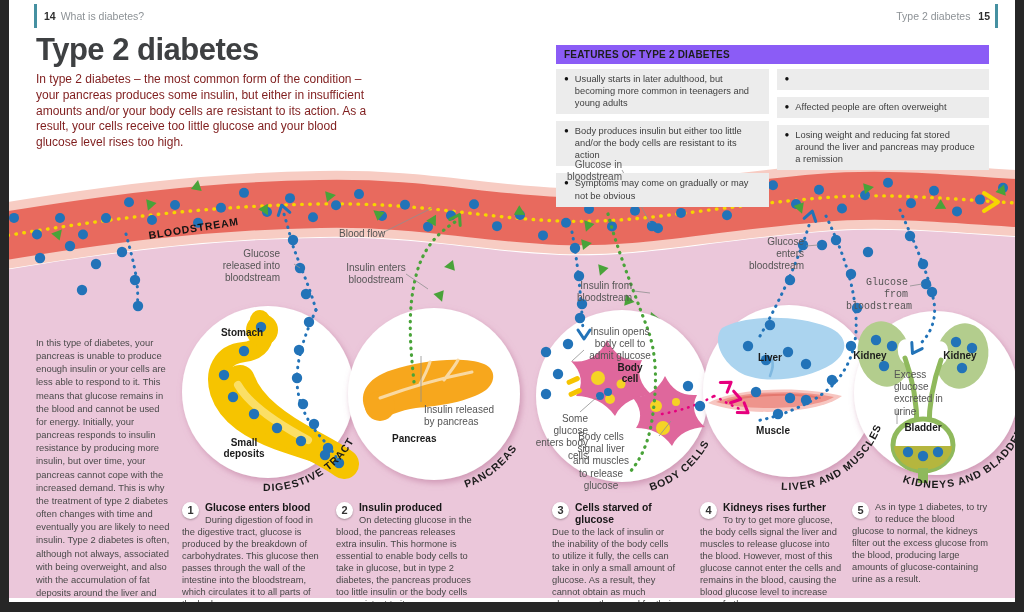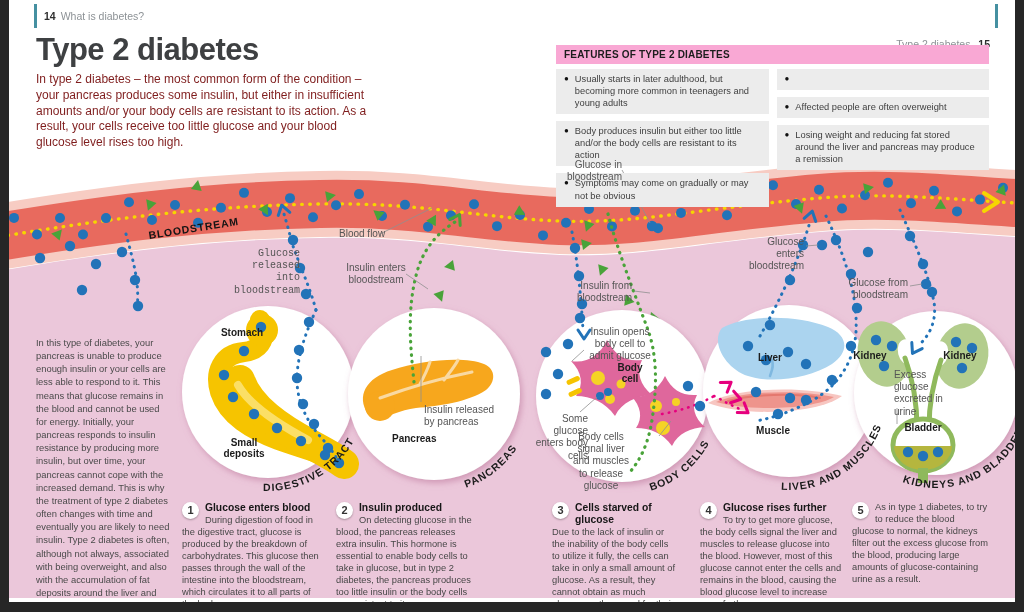--- a/index.html
+++ b/index.html
@@ -8,21 +8,21 @@
   .abs{position:absolute;}
   
   .hdr{font-size:10.5px;color:#8d9296;}
   .hdr b{color:#2e2e2e;margin-right:5px;}
   .hdr-bar{width:3px;height:24px;background:#4590a1;}
   
   .page-title{font-size:31px;font-weight:bold;color:#3e4042;letter-spacing:-0.5px;}
   .intro{font-size:12px;line-height:1.32;color:#7f1d1d;width:336px;}
   
   .fbox{left:556px;top:45px;width:433px;}
-  .fbox-hd{background:#f9a8d4;color:#1d1d1d;font-size:10px;font-weight:bold;
+  .fbox-hd{background:#8b5cf6;color:#1d1d1d;font-size:10px;font-weight:bold;
            padding:4px 8px;letter-spacing:0.2px;}
   .fcols{display:flex;gap:8px;margin-top:5px;}
   .fcol{display:flex;flex-direction:column;gap:7px;flex:1;}
   .fcell{background:#ececec;padding:4px 8px 5px 8px;font-size:9.3px;line-height:1.3;
          color:#3e3e3e;display:flex;}
   .fdot{font-size:8px;margin-right:6px;line-height:1.5;color:#111;}
   
   .sb-h{font-size:13px;font-weight:bold;color:#1f1f1f;width:125px;line-height:1.15;}
   .sb-b{font-size:9.4px;line-height:1.4;color:#4a4a4a;width:137px;}
   
@@ -319,21 +319,21 @@
       <text><textPath href="#arc3" startOffset="30%">BODY CELLS</textPath></text>
       <text><textPath href="#arc4" startOffset="6%">LIVER AND MUSCLES</textPath></text>
       <text><textPath href="#arc5" startOffset="4%">KIDNEYS AND BLADDER</textPath></text>
     </g>
   </svg>
 
   <div class="abs hdr-bar" style="left:34px;top:4px;"></div>
   <div class="abs hdr" style="left:44px;top:10px;">
     <b>14</b><span>What is diabetes?</span>
   </div>
-  <div class="abs hdr" style="right:34px;top:10px;text-align:right;margin-top:28px;">
+  <div class="abs hdr" style="right:34px;top:10px;text-align:right;">
     <span>Type 2 diabetes</span>
     <b style="margin:0 0 0 5px;">15</b>
   </div>
   <div class="abs hdr-bar" style="right:26px;top:4px;"></div>
 
   <div class="abs page-title" style="left:36px;top:32px;">Type 2 diabetes</div>
   <div class="abs intro" style="left:36px;top:72px;">In type 2 diabetes – the most common form of the condition – your pancreas produces some insulin, but either in insufficient amounts and/or your body cells are resistant to its action. As a result, your cells receive too little glucose and your blood glucose level rises too high.</div>
 
   <div class="abs fbox">
     <div class="fbox-hd">FEATURES OF TYPE 2 DIABETES</div>
@@ -364,27 +364,27 @@
             <span class="fdot">●</span>
             <span>Losing weight and reducing fat stored around the liver and pancreas may produce a remission</span>
           </div>
       </div>
     </div>
   </div>
 
   <div class="abs sb-b" style="left:36px;top:336px;">In this type of diabetes, your pancreas is unable to produce enough insulin or your cells are less able to respond to it. This means that glucose remains in the blood and cannot be used for energy. Initially, your pancreas responds to insulin resistance by producing more insulin, but over time, your pancreas cannot cope with the increased demand. This is why the treatment of type 2 diabetes often changes with time and eventually you are likely to need insulin. Type 2 diabetes is often, although not always, associated with being overweight, and also with the accumulation of fat deposits around the liver and pancreas.</div>
 
   <div class="abs bstream" style="left:148px;top:222px;">BLOODSTREAM</div>
-  <div class="abs dlab r" style="left:232px;top:248px;width:68px;font-family:Liberation Mono, monospace;">Glucose released into bloodstream</div>
+  <div class="abs dlab r" style="left:212px;top:248px;width:68px;">Glucose released into bloodstream</div>
   <div class="abs dlab" style="left:339px;top:228px;width:48px;">Blood flow</div>
   <div class="abs dlab r" style="left:346px;top:262px;width:60px;text-align:center;">Insulin enters bloodstream</div>
   <div class="abs dlab r" style="left:564px;top:159px;width:58px;">Glucose in bloodstream</div>
   <div class="abs dlab r" style="left:572px;top:280px;width:60px;">Insulin from bloodstream</div>
   <div class="abs dlab r" style="left:740px;top:236px;width:64px;">Glucose enters bloodstream</div>
-  <div class="abs dlab r" style="left:846px;top:277px;width:62px;">Glucose from bloodstream</div>
+  <div class="abs dlab r" style="left:846px;top:277px;width:62px;font-family:Liberation Mono, monospace;">Glucose from bloodstream</div>
 
   <div class="abs olab" style="left:212px;top:327px;width:60px;">Stomach</div>
   <div class="abs olab" style="left:212px;top:437px;width:64px;">Small deposits</div>
   <div class="abs olab" style="left:392px;top:433px;width:64px;text-align:left;">Pancreas</div>
   <div class="abs dlab" style="left:424px;top:404px;width:78px;">Insulin released by pancreas</div>
   <div class="abs dlab c" style="left:584px;top:326px;width:72px;">Insulin opens body cell to admit glucose</div>
   <div class="abs olab" style="left:608px;top:362px;width:44px;">Body cell</div>
   <div class="abs dlab r" style="left:534px;top:413px;width:54px;">Some glucose enters body cells</div>
   <div class="abs dlab c" style="left:568px;top:431px;width:66px;">Body cells signal liver and muscles to release glucose</div>
   <div class="abs olab" style="left:740px;top:352px;width:60px;">Liver</div>
@@ -404,21 +404,21 @@
     <div class="ct">Insulin produced</div>
     <div>On detecting glucose in the blood, the pancreas releases extra insulin. This hormone is essential to enable body cells to take in glucose, but in type 2 diabetes, the pancreas produces too little insulin or the body cells are resistant to it.</div>
   </div>
   <div class="abs cap" style="left:552px;top:501px;width:126px;">
     <span class="num">3</span>
     <div class="ct">Cells starved of glucose</div>
     <div>Due to the lack of insulin or the inability of the body cells to utilize it fully, the cells can take in only a small amount of glucose. As a result, they cannot obtain as much glucose as they need for their energy requirements.</div>
   </div>
   <div class="abs cap" style="left:700px;top:501px;width:144px;">
     <span class="num">4</span>
-    <div class="ct">Glucose rises further</div>
+    <div class="ct">Kidneys rises further</div>
     <div>To try to get more glucose, the body cells signal the liver and muscles to release glucose into the blood. However, most of this glucose cannot enter the cells and remains in the blood, causing the blood glucose level to increase even further.</div>
   </div>
   <div class="abs cap" style="left:852px;top:501px;width:136px;">
     <span class="num">5</span>
     <div>As in type 1 diabetes, to try to reduce the blood glucose to normal, the kidneys filter out the excess glucose from the blood, producing large amounts of glucose-containing urine as a result.</div>
   </div>
 
   <div class="abs edge" style="left:0;top:0;width:9px;height:612px;"></div>
   <div class="abs edge" style="left:1015px;top:0;width:9px;height:612px;"></div>
   <div class="abs edge" style="left:0;top:602px;width:1024px;height:10px;"></div>

